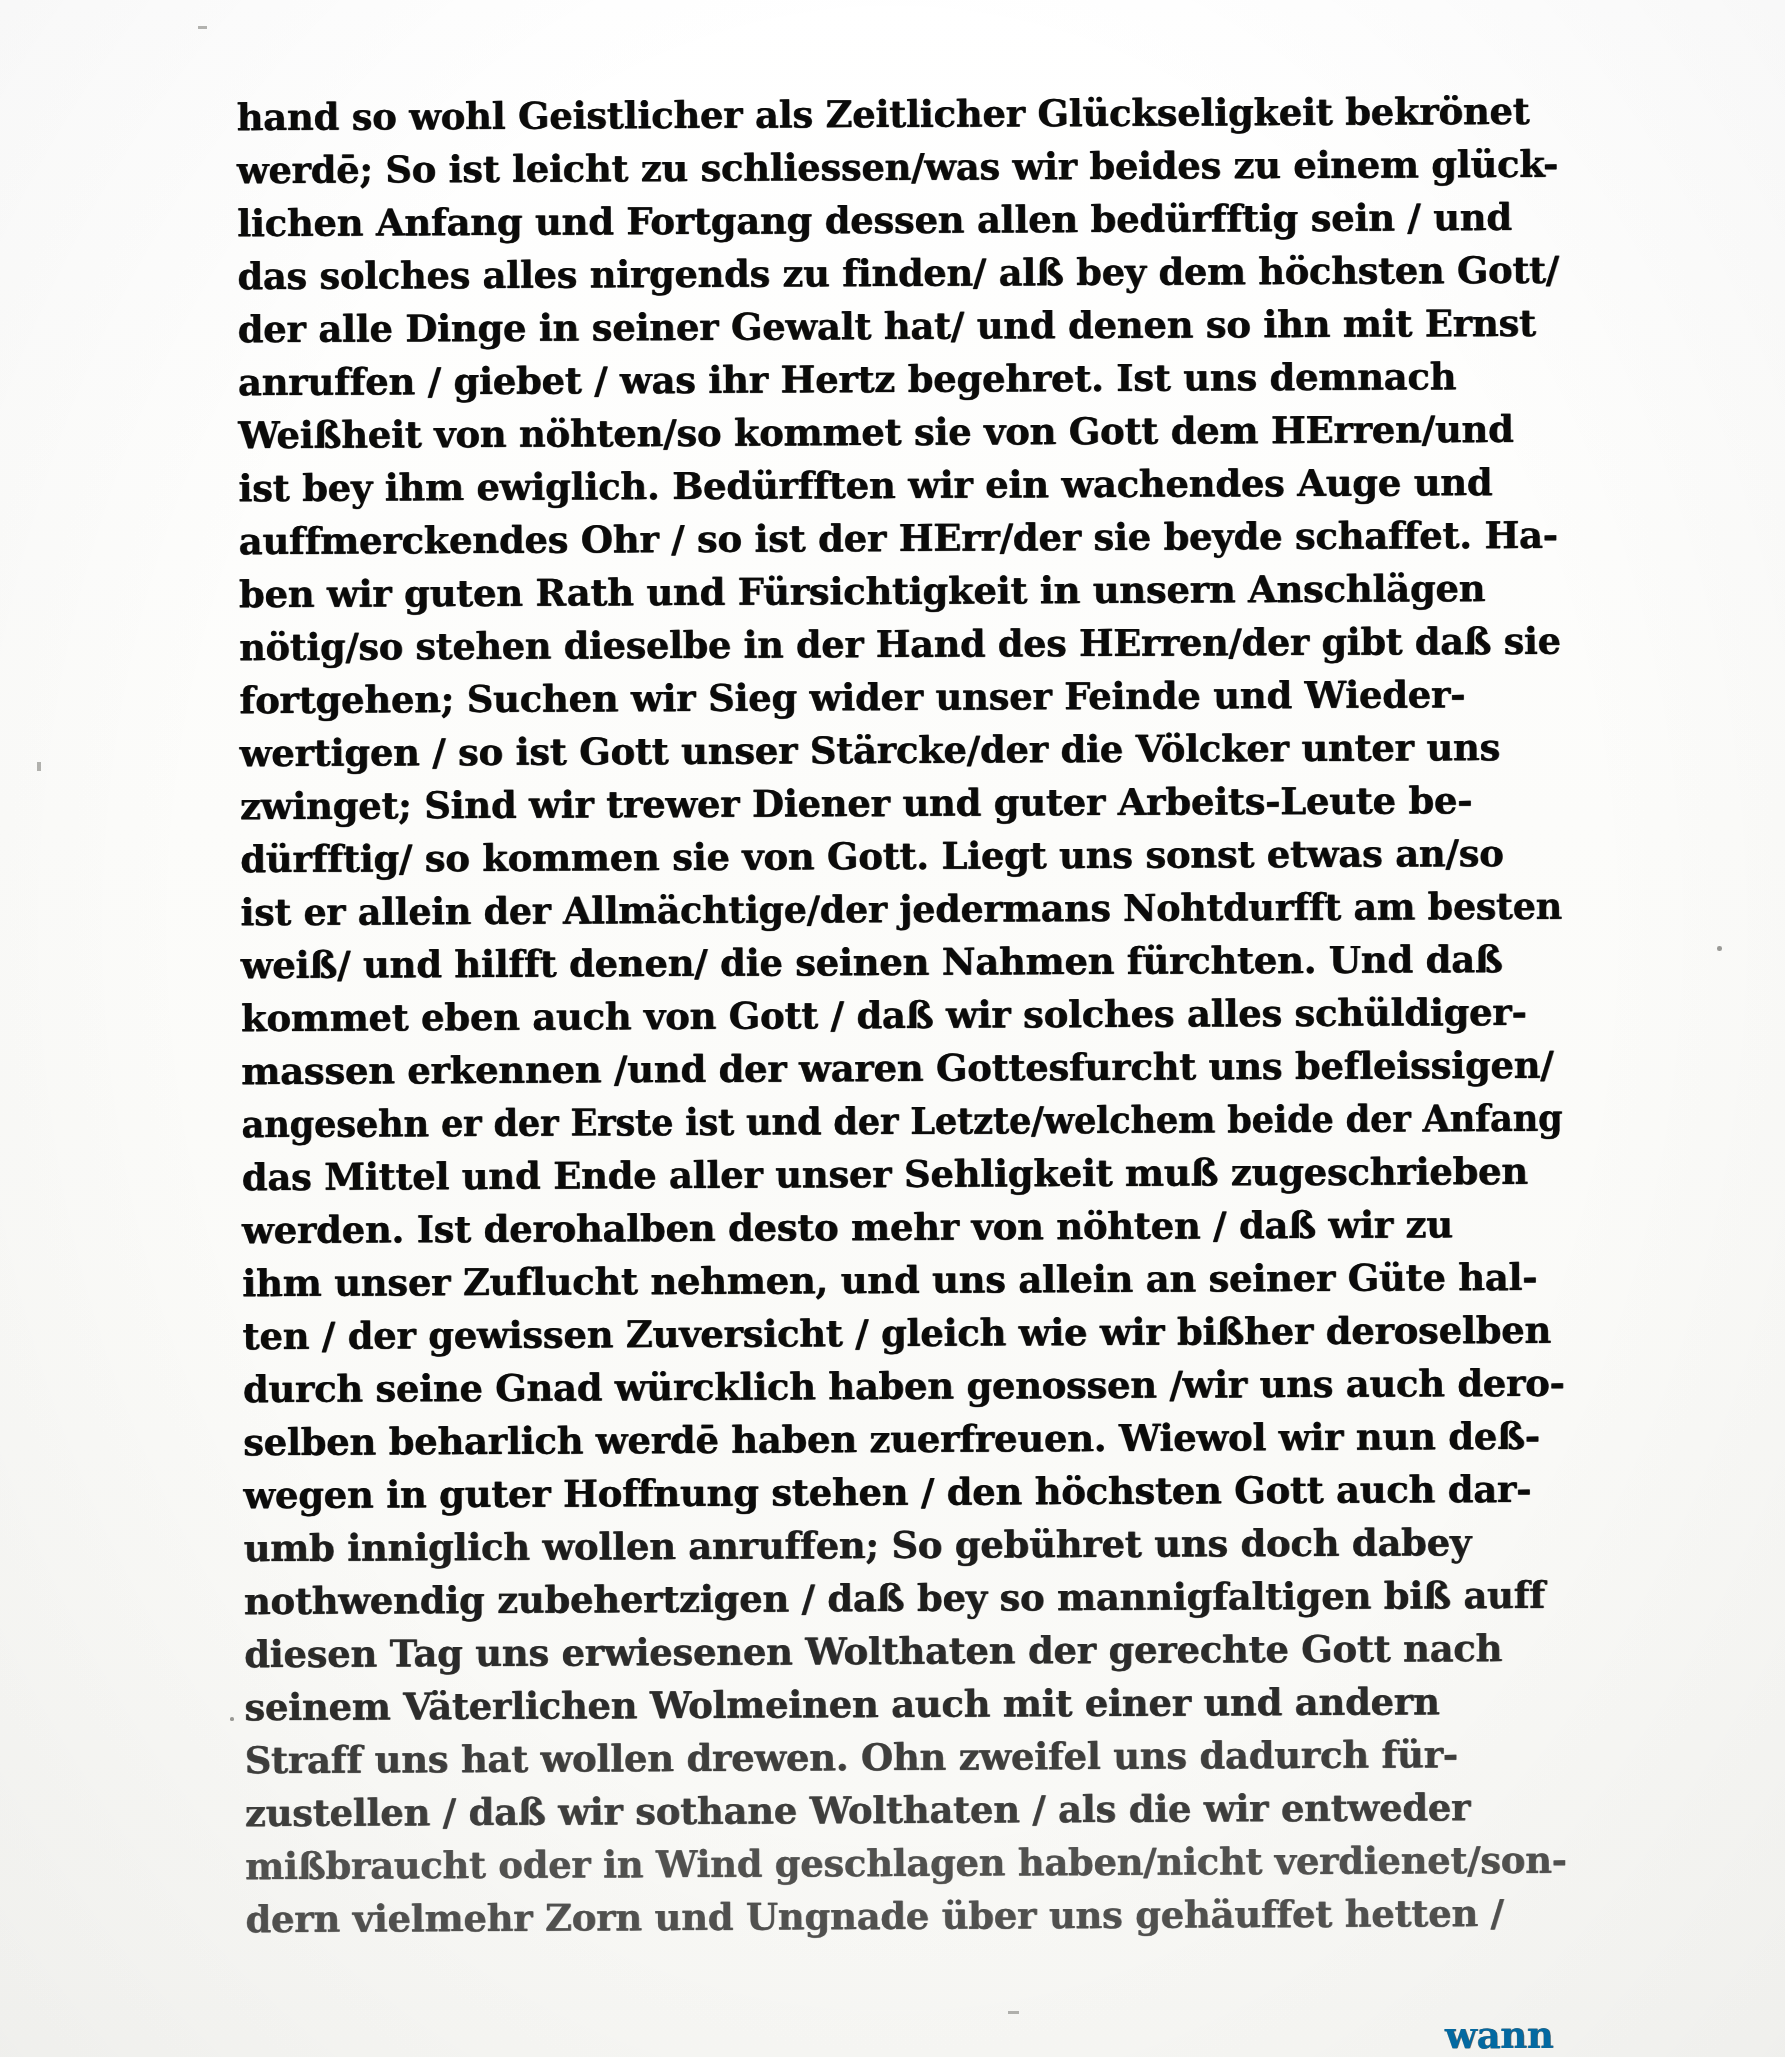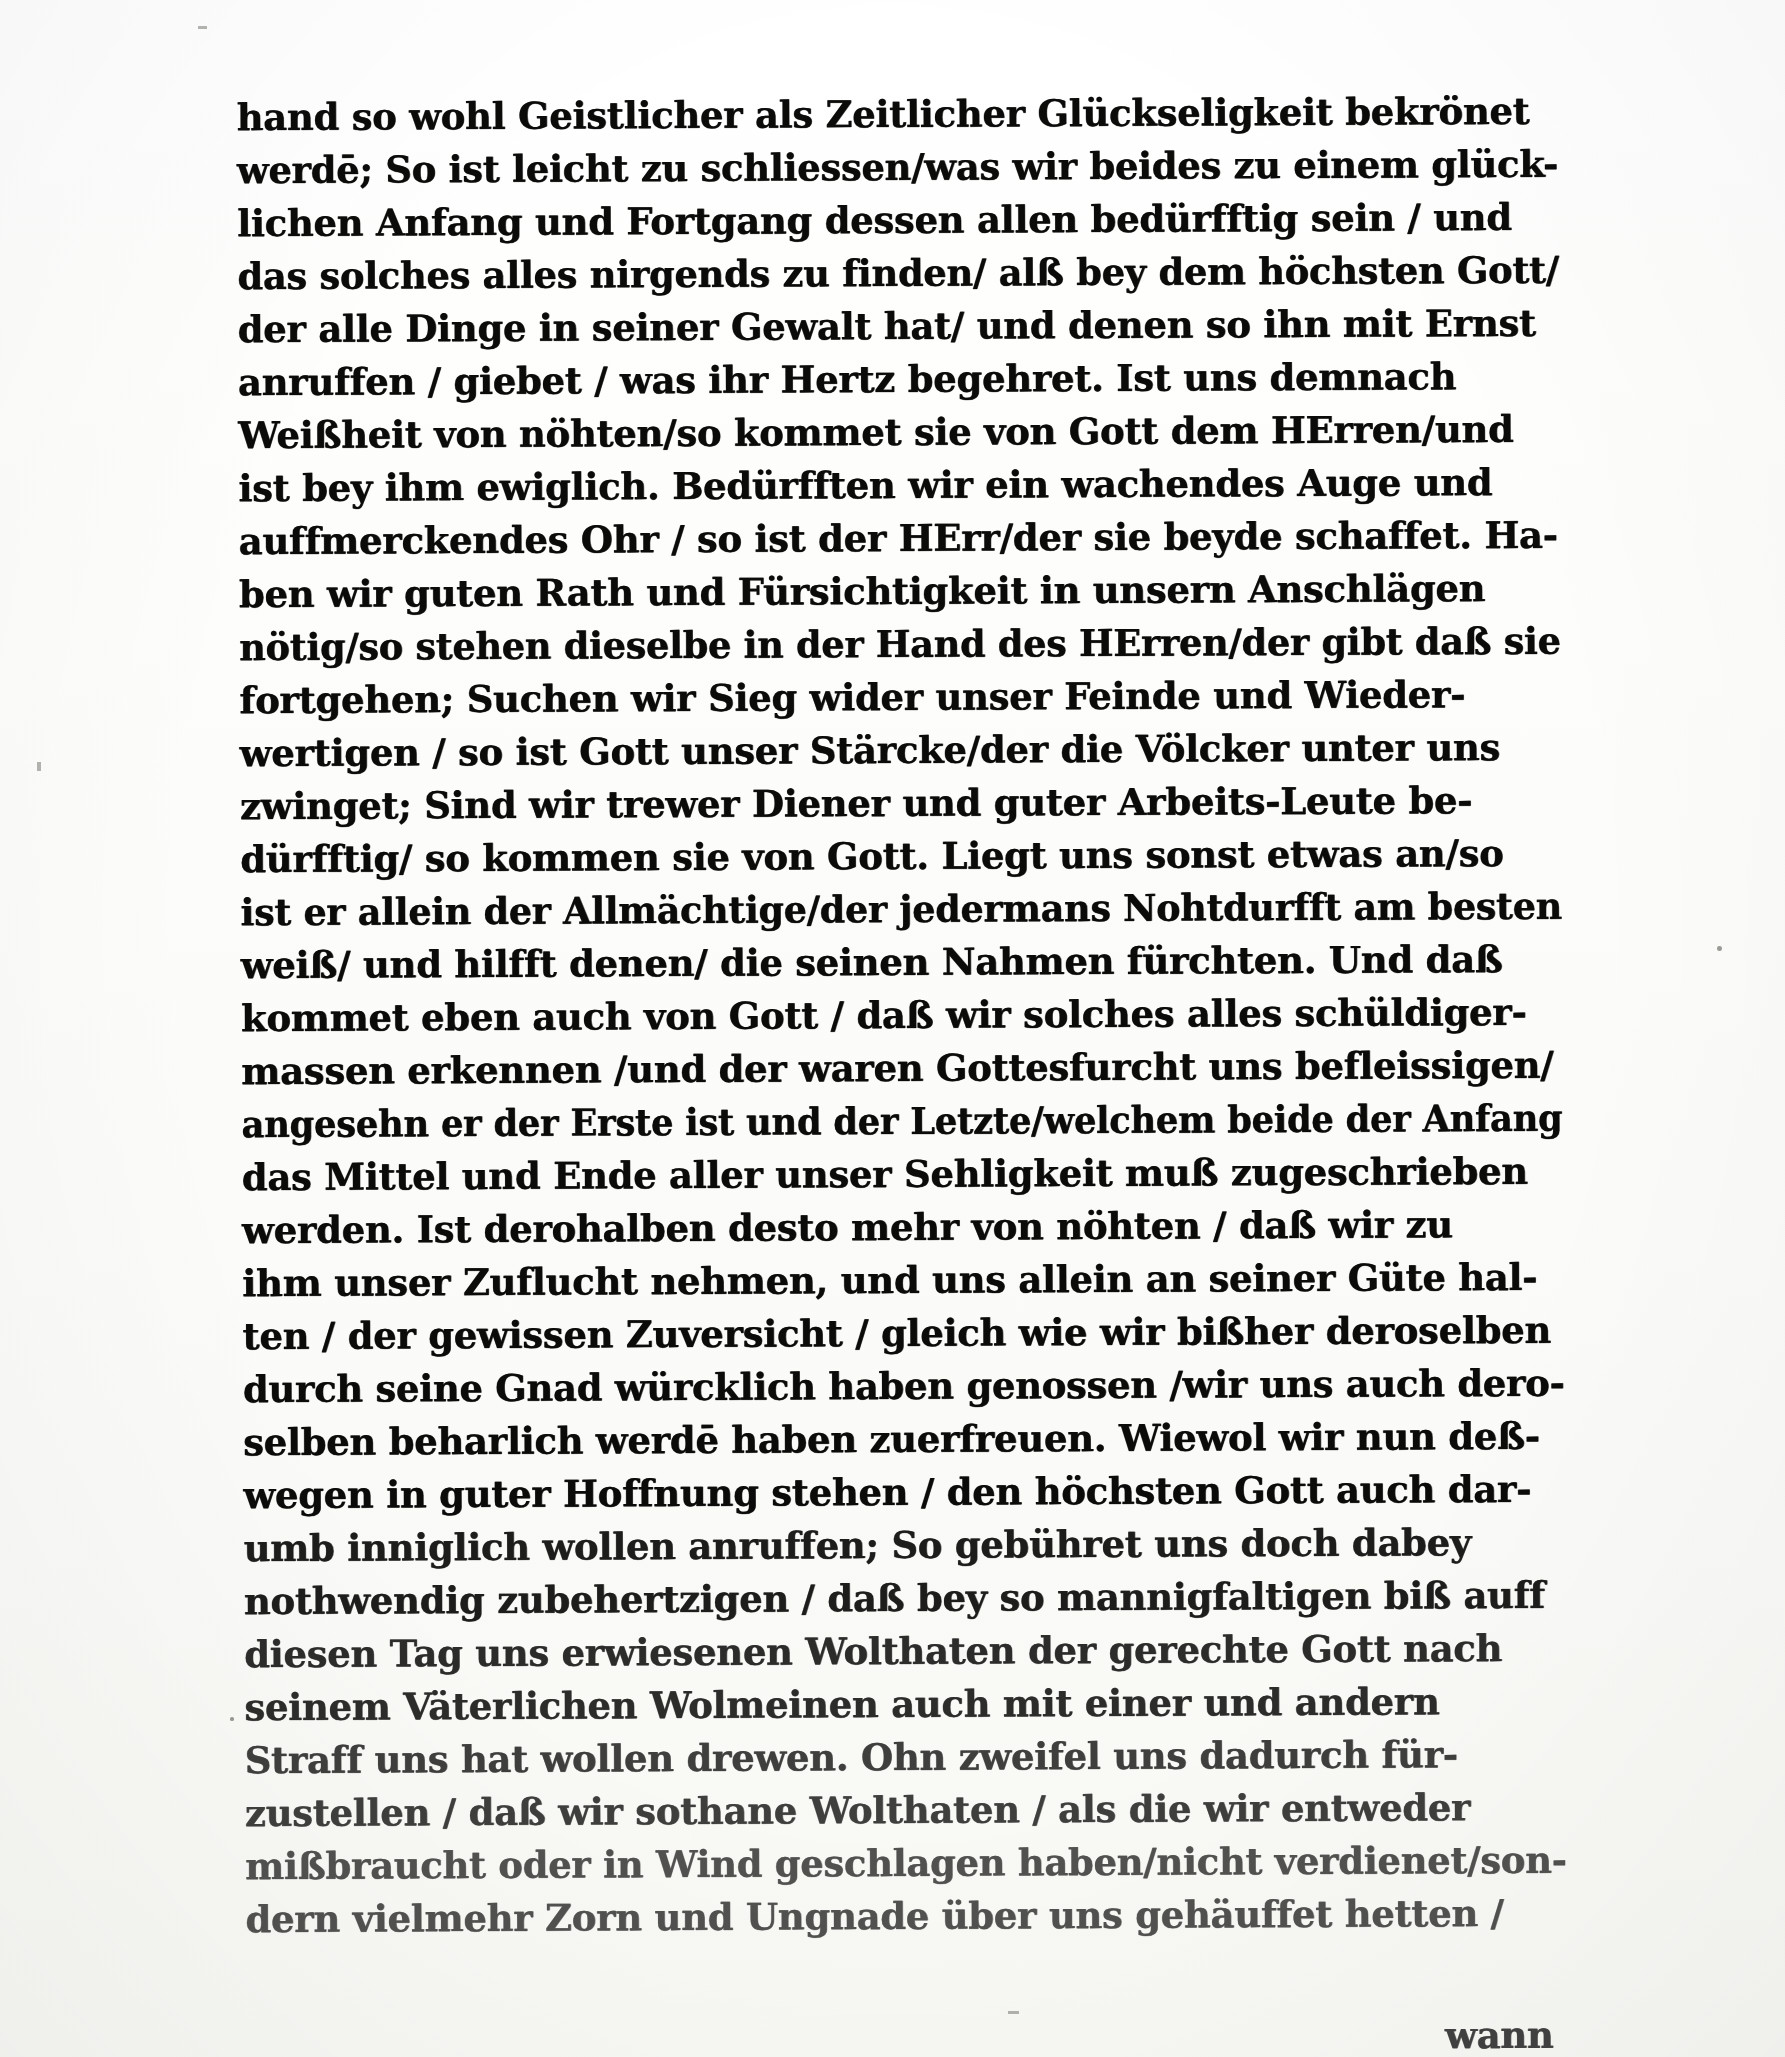--- a/index.html
+++ b/index.html
@@ -67,21 +67,21 @@
   
   #text-block { transform: rotate(-0.28deg); }
 
   .catchword {
     position: absolute;
     right: 5.5px;
     top: 1928px;
     font-family: "DejaVu Serif", serif;
     font-weight: 700;
     font-size: 37px;
-    color: #404040;
+    color: #0369a1;
     letter-spacing: -0.3px;
     text-shadow:
       0.6px 0 0 rgba(0,0,0,0.55),
       -0.4px 0 0 rgba(0,0,0,0.35);
   }
 
   
   .fade-1 { opacity: .92; }
   .fade-2 { opacity: .86; }
   .fade-3 { opacity: .78; }

